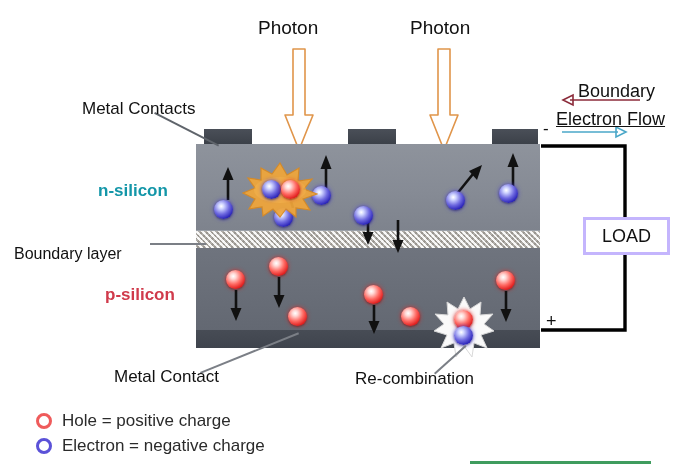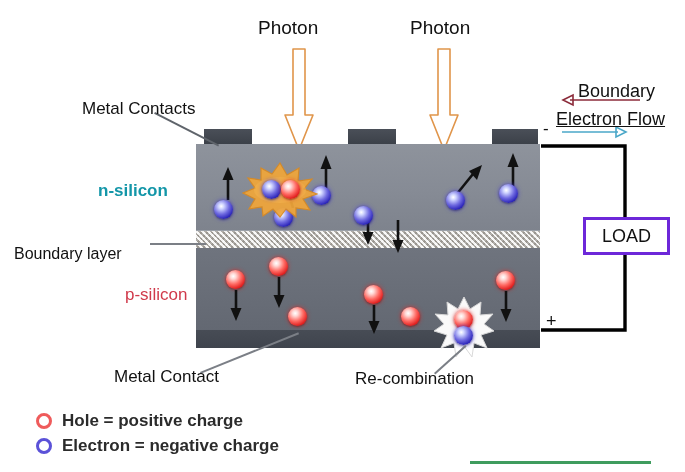--- a/index.html
+++ b/index.html
@@ -7,21 +7,21 @@
        font-family:"Liberation Sans","DejaVu Sans",sans-serif;color:#111;}
   #stage{position:absolute;left:0;top:0;width:685px;height:472px;}
   .lbl{position:absolute;white-space:nowrap;line-height:1;}
 
   
   #photon1{left:258px;top:18px;font-size:19px;}
   #photon2{left:410px;top:18px;font-size:19px;}
   #metal-contacts-label{left:82px;top:100px;font-size:17px;}
   #n-silicon-label{left:98px;top:182px;font-size:17px;font-weight:bold;color:#1396a8;}
   #boundary-label{left:14px;top:235px;font-size:16px;margin-top:11px;}
-  #p-silicon-label{left:105px;top:286px;font-size:17px;font-weight:normal;color:#d03a4b;margin-left:20px;}
+  #p-silicon-label{left:105px;top:286px;font-size:17px;font-weight:bold;color:#d03a4b;}
   #metal-contact-label{left:114px;top:368px;font-size:17px;}
   #recomb-label{left:355px;top:370px;font-size:17px;}
   #current-label{left:578px;top:82px;font-size:18px;}
   #eflow-label{left:556px;top:110px;font-size:18px;text-decoration:underline;}
   #minus-sign{left:543px;top:120px;font-size:17px;color:#111;}
   #plus-sign{left:546px;top:312px;font-size:18px;color:#111;}
   #title{left:474px;top:438px;font-size:18px;}
   #title-rule{position:absolute;left:470px;top:461px;width:181px;height:3px;background:#3f9c5e;}
 
   
@@ -56,31 +56,31 @@
 
   
   .photon-arrow{position:absolute;}
 
   
   .leader{position:absolute;background:#7b7f86;transform-origin:0 0;height:1.6px;}
 
   
   #circuit{position:absolute;left:0;top:0;width:685px;height:472px;pointer-events:none;}
   #load-box{position:absolute;left:583px;top:217px;width:81px;height:32px;
-            border:3px solid #6d28d9;background:#fff;
+            border:3px solid #c4b5fd;background:#fff;
             display:flex;align-items:center;justify-content:center;
             font-size:18px;color:#111;}
 
   
   #legend{position:absolute;left:36px;top:408px;}
   .leg-row{display:flex;align-items:center;height:25px;}
   .leg-ring{width:16px;height:16px;border-radius:50%;background:#fff;box-sizing:border-box;}
   .ring-hole{border:3px solid #ef5b5b;}
   .ring-electron{border:3px solid #5b52d8;}
-  .leg-text{margin-left:10px;font-size:17px;color:#2b2b2b;font-weight:700;}
+  .leg-text{margin-left:10px;font-size:17px;color:#2b2b2b;font-weight:400;}
 </style>
 </head>
 <body>
 
 <div id="stage">
 
   <svg class="photon-arrow" style="left:280px;top:47px;" width="38" height="105" viewBox="0 0 38 105">
     <path d="M13 2 L25 2 L25 68 L33 68 L19 103 L5 68 L13 68 Z" fill="#ffffff" stroke="#e0954a" stroke-width="1.6" stroke-linejoin="round"></path>
   </svg>
   <svg class="photon-arrow" style="left:425px;top:47px;" width="38" height="105" viewBox="0 0 38 105">

